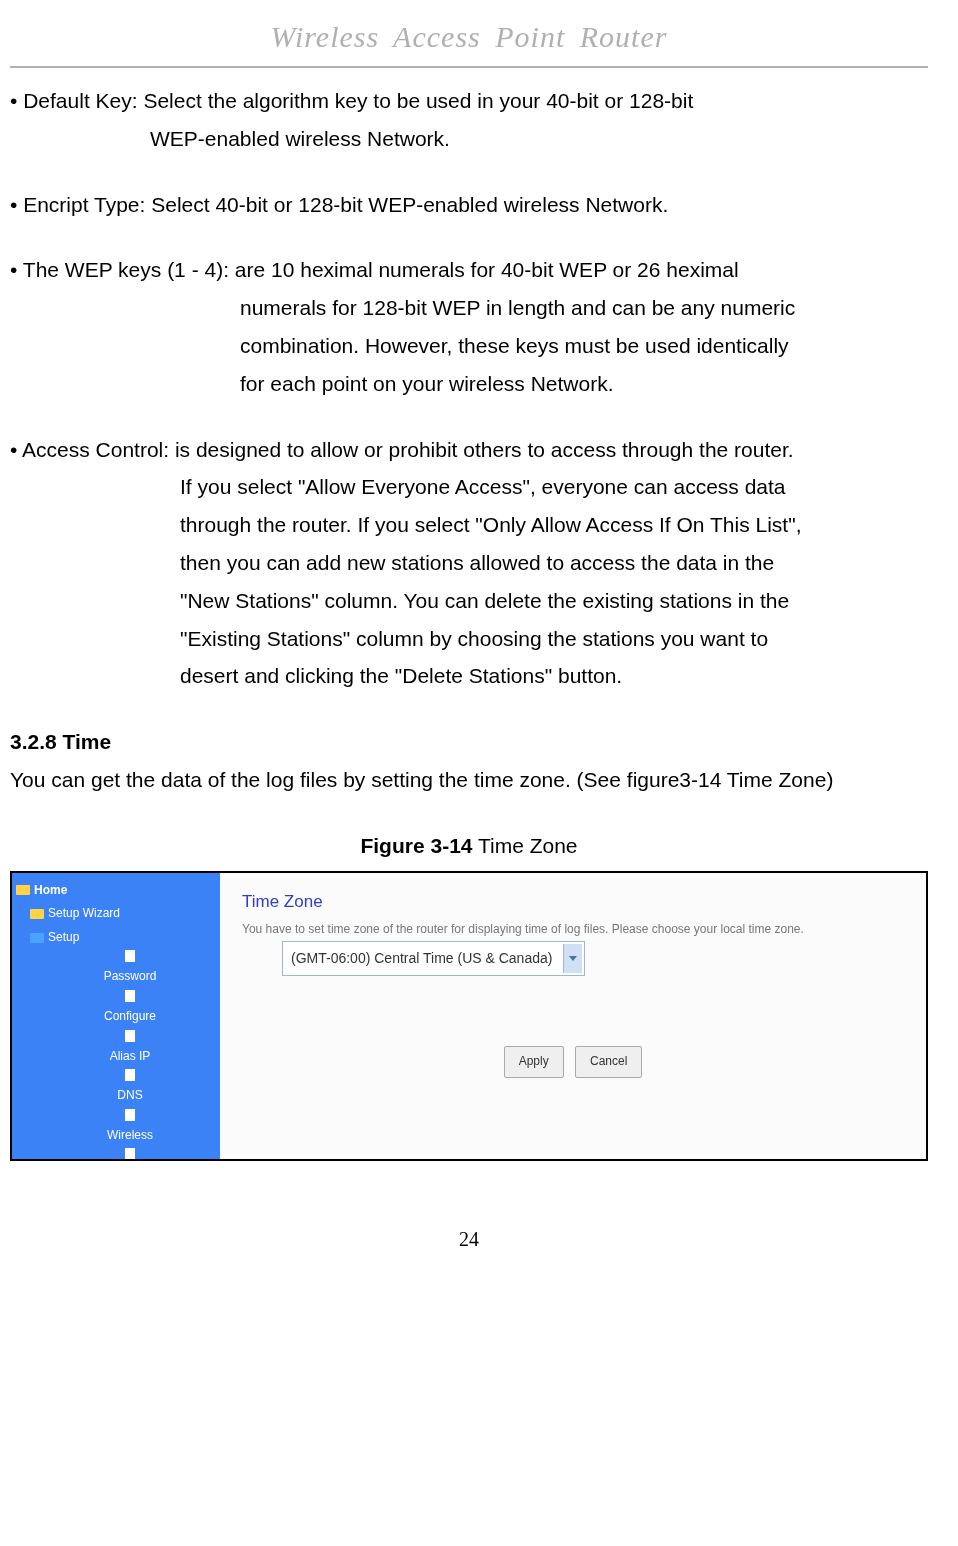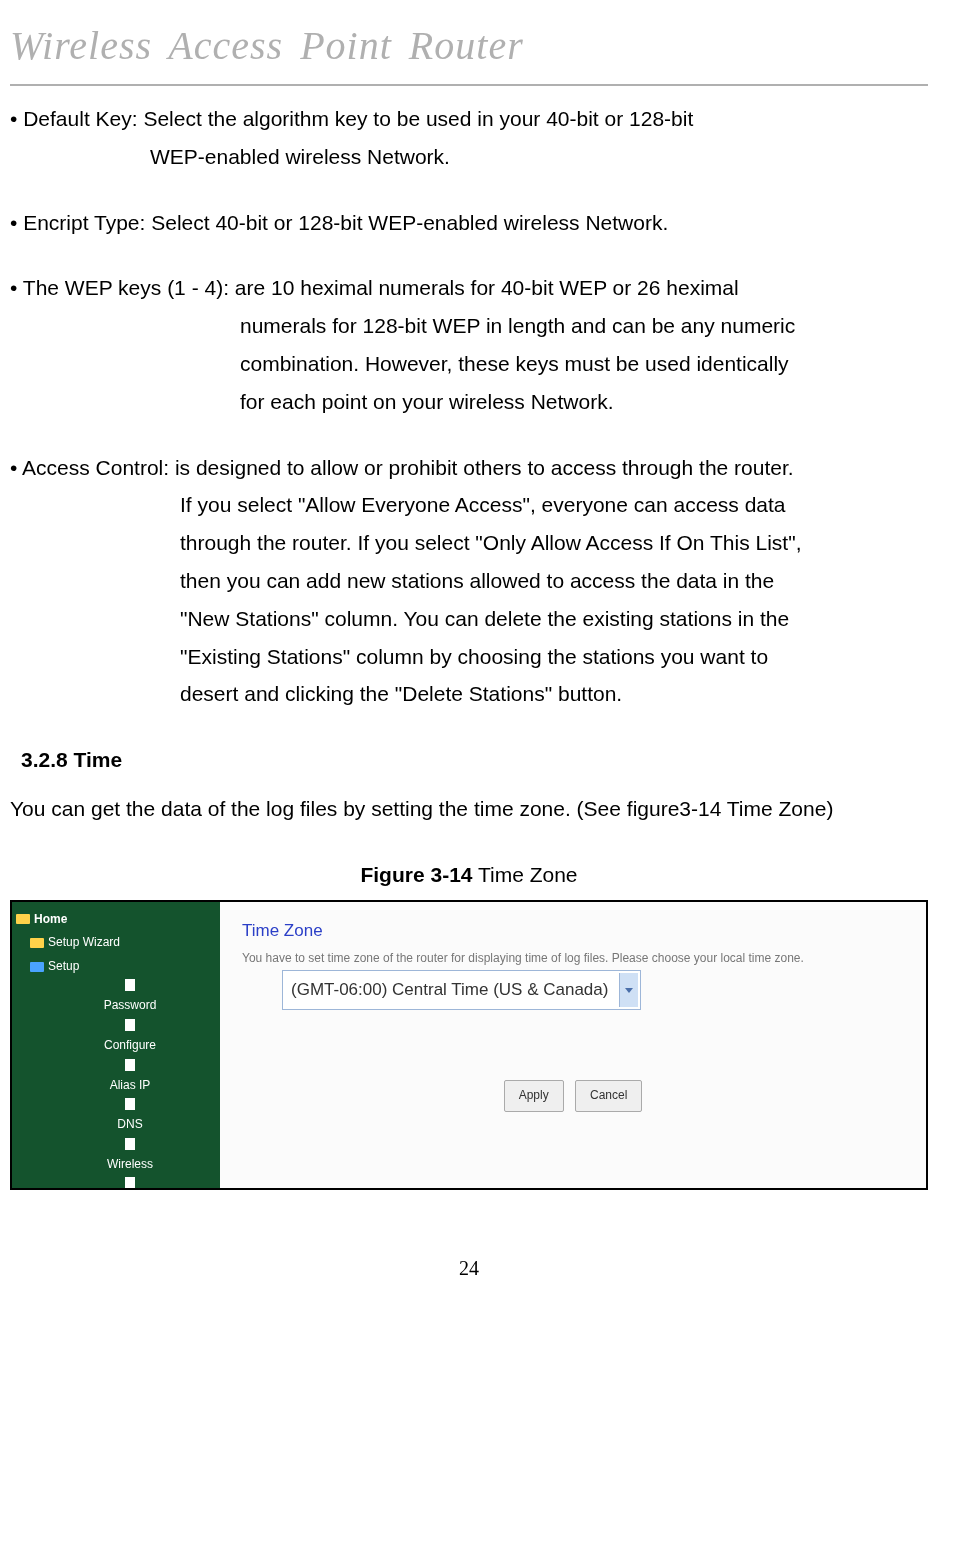--- a/index.html
+++ b/index.html
@@ -9,24 +9,24 @@
     font-size: 21px;
     color: #000;
     line-height: 1.8;
     width: 958px;
     background: #fff;
   }
   .page {
     padding: 10px 30px 40px 10px;
   }
   .header-title {
-    text-align: left;
+    text-align: center;
     font-family: "Times New Roman", serif;
     font-style: italic;
-    font-size: 40px;
+    font-size: 30px;
     color: #b0b0b0;
     border-bottom: 2px solid #b0b0b0;
     padding-bottom: 2px;
     margin-bottom: 14px;
     letter-spacing: 1px;
     word-spacing: 6px;
   }
   .para {
     margin: 0 0 28px 0;
   }
@@ -34,37 +34,37 @@
     margin: 0 0 28px 0;
   }
   .bullet .lead {
     font-weight: normal;
   }
   .indent-1 { margin-left: 140px; display:block; }
   .indent-2 { margin-left: 230px; display:block; }
   .indent-3 { margin-left: 170px; display:block; }
   .section-heading {
     font-weight: bold;
-    margin: 11px;
+    margin: 0;
   }
   .figure-caption {
     text-align: center;
     margin: 10px 0 6px 0;
   }
   .figure-caption .lead { font-weight: bold; }
   .figure {
     border: 2px solid #000;
     display: flex;
     height: 286px;
     overflow: hidden;
     margin-bottom: 40px;
   }
   .sidebar {
     width: 200px;
-    background: #14532d;
+    background: #3b82f6;
     color: #fff;
     font-size: 12px;
     padding: 6px 4px;
     font-family: Tahoma, Arial, sans-serif;
   }
   .sb-row {
     display: flex;
     align-items: center;
     gap: 4px;
     padding: 1px 0;
@@ -116,21 +116,21 @@
     color: #777;
   }
   .tz-select {
     margin-left: 40px;
     border: 1px solid #9db6d8;
     background: #fff;
     padding: 4px 32px 4px 8px;
     display: inline-block;
     position: relative;
     color: #333;
-    font-size: 17px;
+    font-size: 14px;
   }
   .tz-select::after {
     content: "";
     position: absolute;
     right: 2px; top: 2px;
     width: 18px; height: calc(100% - 4px);
     background: #cfe0f5;
     border-left: 1px solid #9db6d8;
   }
   .tz-select .chev {

